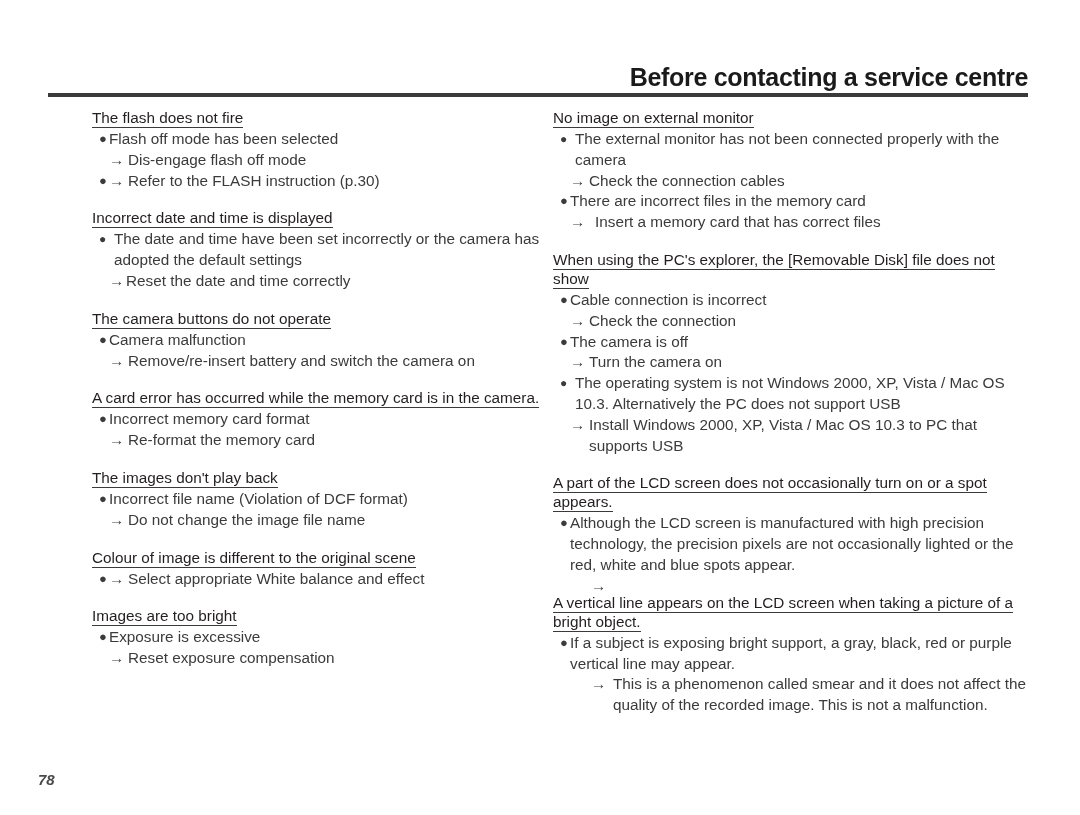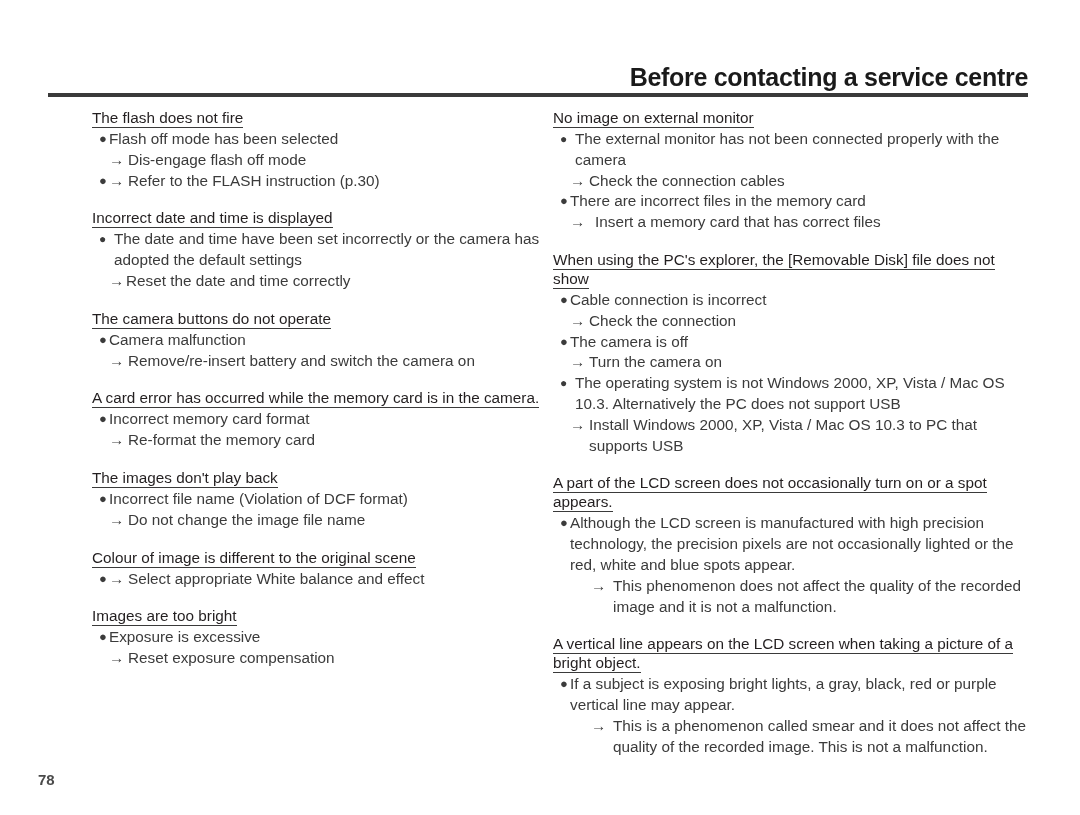--- a/index.html
+++ b/index.html
@@ -124,20 +124,21 @@
   .arrow.wide .ar { left: 17px; }
 
   
   .folio {
     position: absolute;
     left: 38px;
     top: 771px;
     font-size: 15px;
     font-weight: bold;
     color: #4a4a4a;
+    font-style: italic;
   }
 </style>
 </head>
 <body>
 
 <div id="page">
 
   <div class="title-block">
     <h1 class="page-title">Before contacting a service centre</h1>
     <div class="title-rule"></div>
@@ -215,27 +216,27 @@
             <div class="li"><span class="blt">●</span><span>The camera is off</span></div>
             <div class="arrow tight"><span class="ar">→</span><span>Turn the camera on</span></div>
             <div class="li gap"><span class="blt">●</span><span>The operating system is not Windows 2000, XP, Vista / Mac OS 10.3. Alternatively the PC does not support USB</span></div>
             <div class="arrow tight"><span class="ar">→</span><span>Install Windows 2000, XP, Vista / Mac OS 10.3 to PC that supports USB</span></div>
           </div>
         </div>
         <div class="section">
           <div class="sec-head"><span class="ht">A part of the LCD screen does not occasionally turn on or a spot appears.</span></div>
           <div class="items">
             <div class="li"><span class="blt">●</span><span>Although the LCD screen is manufactured with high precision technology, the precision pixels are not occasionally lighted or the red, white and blue spots appear.</span></div>
-            <div class="arrow wide" style="padding-left: 60px;"><span class="ar" style="left: 38px;">→</span><span>This phenomenon does not affect the quality of the recorded image and it is not a malfunction.</span></div>
+            <div class="arrow wide" style="padding-left: 60px;"><span class="ar" style="left: 38px;">→</span></div>
           </div>
         </div>
         <div class="section">
           <div class="sec-head"><span class="ht">A vertical line appears on the LCD screen when taking a picture of a bright object.</span></div>
           <div class="items">
-            <div class="li"><span class="blt">●</span><span>If a subject is exposing bright lights, a gray, black, red or purple vertical line may appear.</span></div>
+            <div class="li"><span class="blt">●</span><span>If a subject is exposing bright support, a gray, black, red or purple vertical line may appear.</span></div>
             <div class="arrow wide" style="padding-left: 60px;"><span class="ar" style="left: 38px;">→</span><span>This is a phenomenon called smear and it does not affect the quality of the recorded image. This is not a malfunction.</span></div>
           </div>
         </div>
       </div>
   </div>
 
   <div class="folio">78</div>
 
 </div>
 

